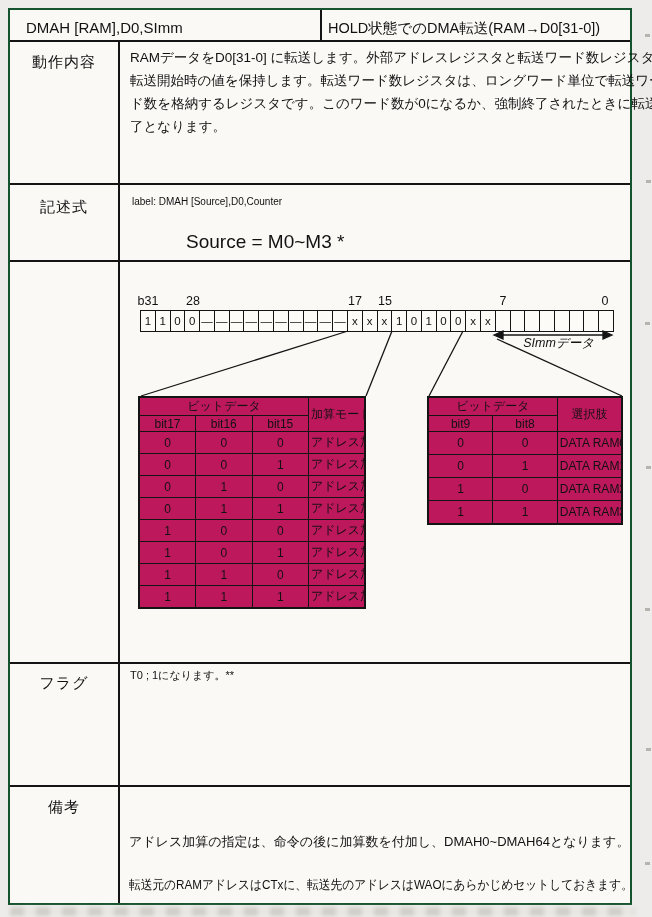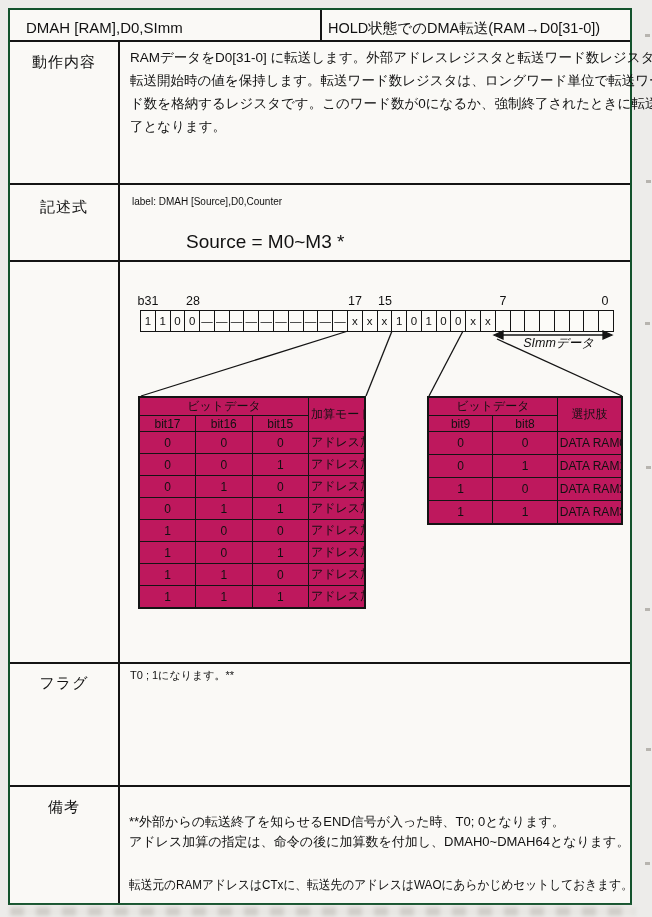--- a/index.html
+++ b/index.html
@@ -244,21 +244,20 @@
       <tr>
         <td class="data">1</td>
         <td class="data">1</td>
         <td class="data choice">DATA RAM3</td>
       </tr>
     </tbody>
       </table>
 
     <div class="flag-text">T0 ; 1になります。**</div>
 
-    <div class="remark" style="top:803px;">**外部からの転送終了を知らせるEND信号が入った時、T0; 0となります。</div>
     <div class="remark" style="top:823px;">アドレス加算の指定は、命令の後に加算数を付加し、DMAH0~DMAH64となります。</div>
     <div class="remark condensed" style="top:866px;">転送元のRAMアドレスはCTxに、転送先のアドレスはWAOにあらかじめセットしておきます。</div>
   </div>
 
   <div class="edge-mark" style="left:645px;top:34px;"></div>
   <div class="edge-mark" style="left:646px;top:180px;"></div>
   <div class="edge-mark" style="left:645px;top:322px;"></div>
   <div class="edge-mark" style="left:646px;top:466px;"></div>
   <div class="edge-mark" style="left:645px;top:608px;"></div>
   <div class="edge-mark" style="left:646px;top:748px;"></div>

